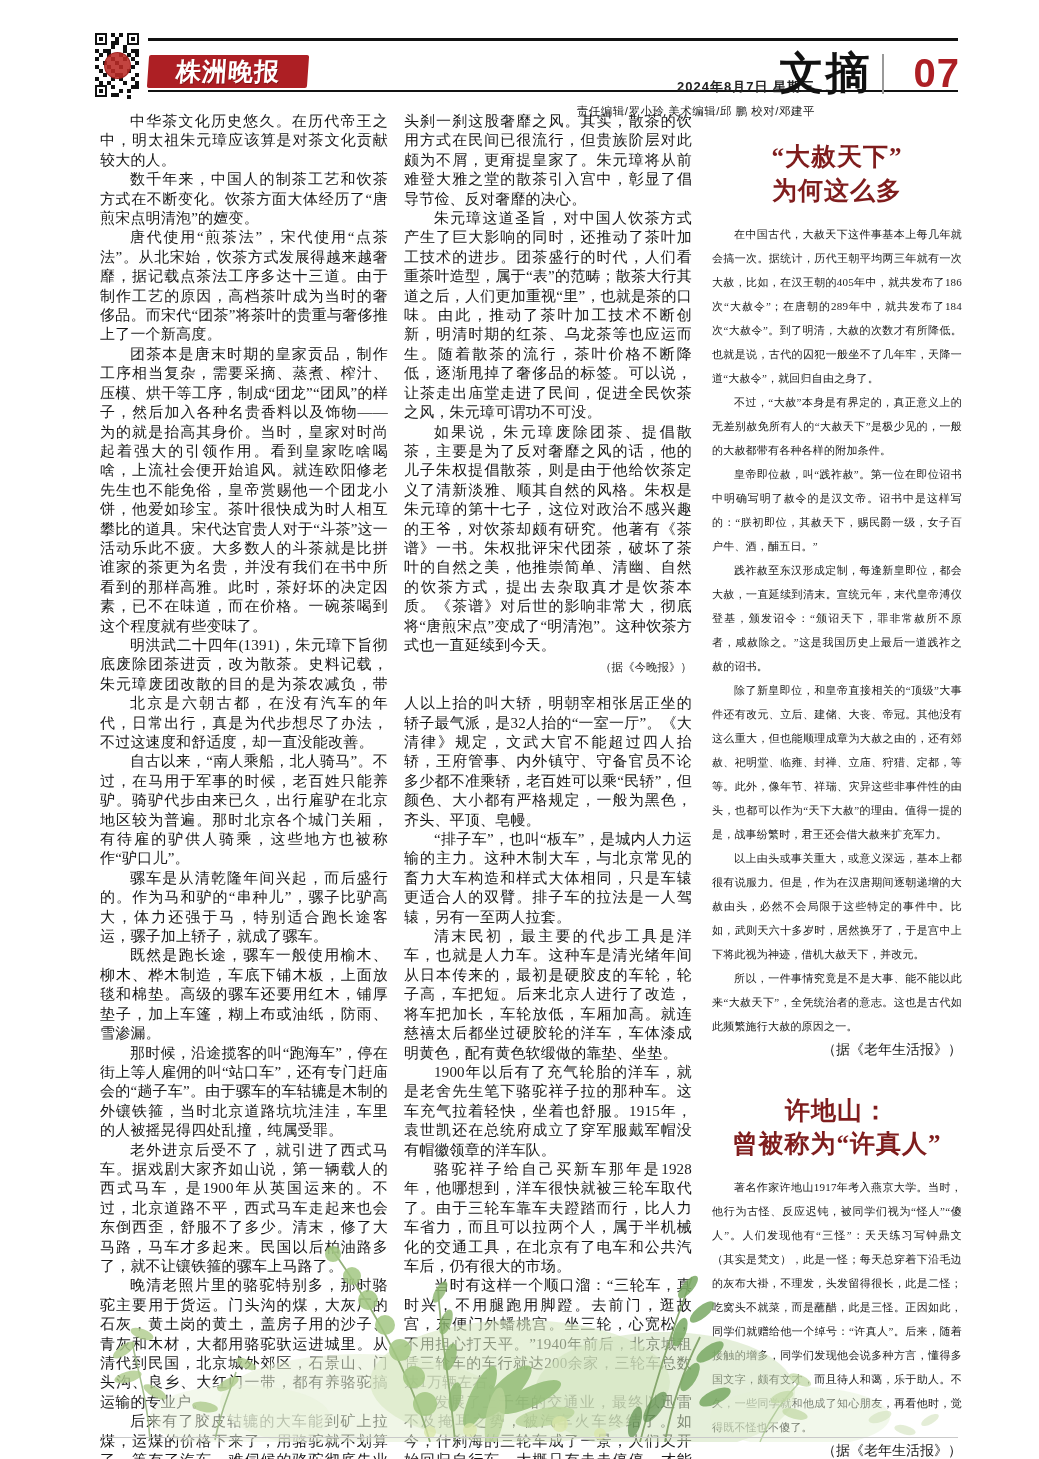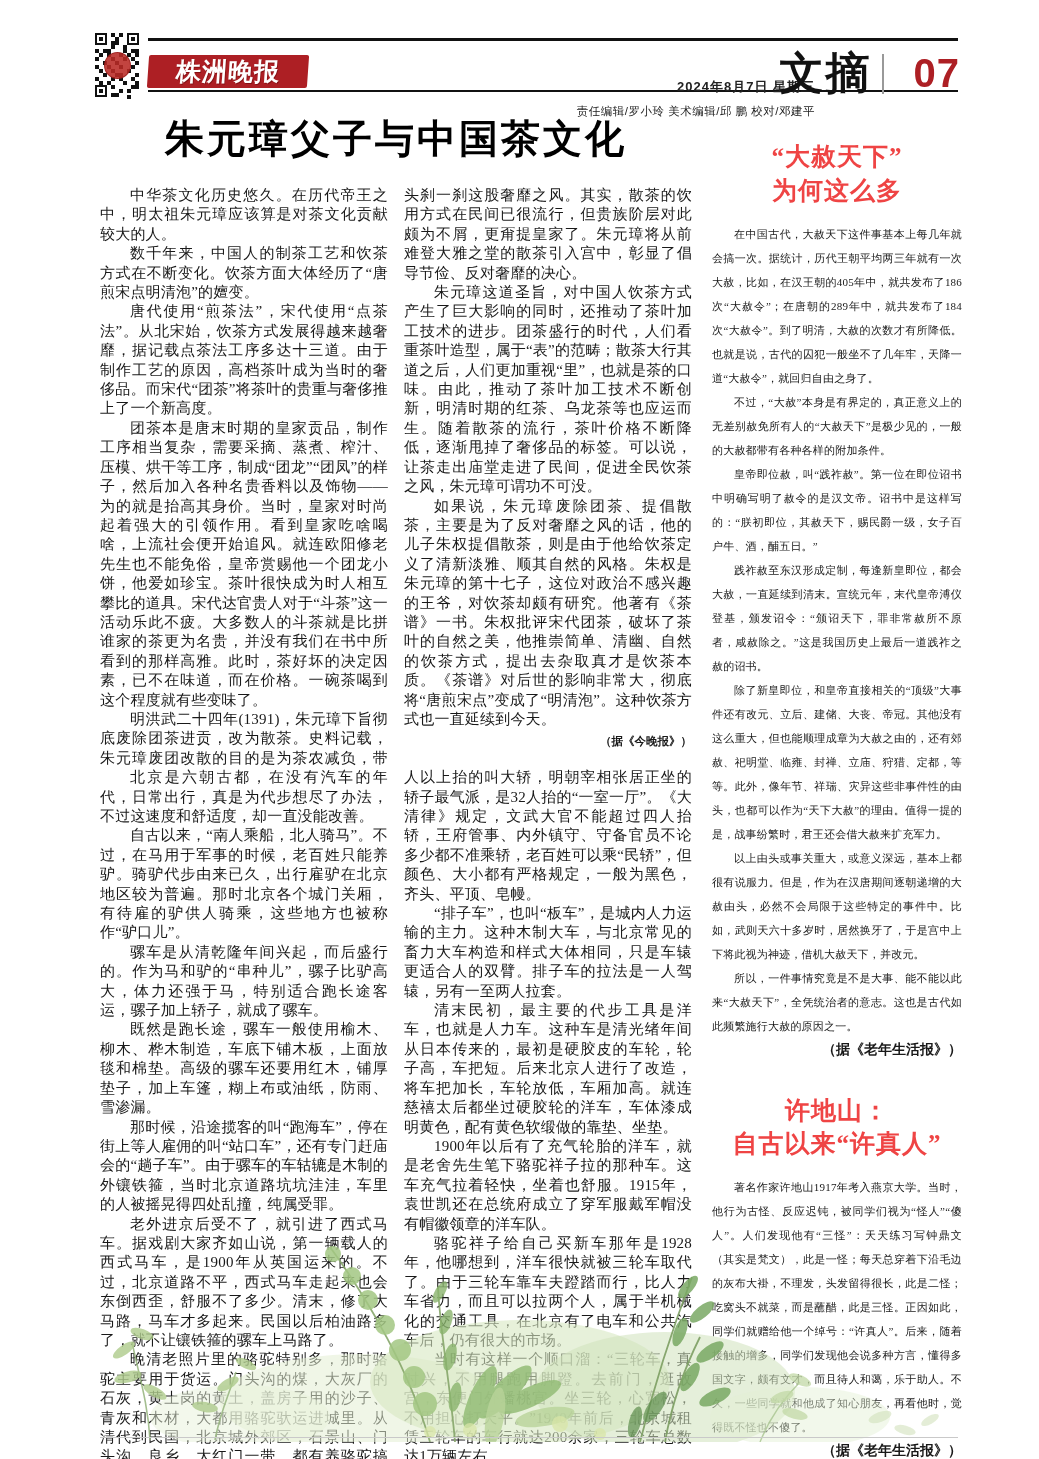--- a/index.html
+++ b/index.html
@@ -26,27 +26,27 @@
   .page-num{font-size:40px;font-weight:900;color:#ad1f24;letter-spacing:1px;margin-left:22px;}
   
   .left-col{position:absolute;left:100px;top:112px;width:592px;}
   .right-col{position:absolute;left:712px;top:140px;width:250px;}
   
   .t1{margin:0 0 20px 0;text-align:center;font-family:"Liberation Sans",sans-serif;
       font-weight:900;font-size:39px;letter-spacing:3px;color:#000;}
   .t2{margin:26px 0 16px 0;text-align:center;font-family:"Liberation Serif",serif;
       font-weight:700;font-size:29px;letter-spacing:5px;color:#000;}
   .t3{margin:0 0 14px 0;text-align:center;font-family:"Liberation Serif",serif;
-      font-weight:900;font-size:25px;line-height:1.35;letter-spacing:1px;color:#ef4444;}
+      font-weight:900;font-size:25px;line-height:1.35;letter-spacing:1px;color:#7f1d1d;}
   
   .cols{column-count:2;column-gap:16px;}
   .para{margin:0;text-indent:2em;text-align:justify;font-size:15px;line-height:19.4px;
         letter-spacing:.2px;color:#191919;}
   .body1col .para{font-size:11px;line-height:24px;}
-  .attr{margin:2px 0 0 0;text-align:right;font-size:11.5px;line-height:20px;color:#191919;font-weight:bold;}
+  .attr{margin:2px 0 0 0;text-align:right;font-size:11.5px;line-height:20px;color:#191919;}
   .body1col .attr{font-size:14px;}
   .mt-article{margin-top:34px;}
   
   .decoration{position:absolute;left:0;top:1192px;width:1039px;height:250px;}
   .footer-rule{position:absolute;left:100px;top:1437px;width:858px;height:1px;background:#c9c9c9;}
 </style>
 </head>
 <body>
 
 <div class="page">
@@ -131,21 +131,20 @@
 
   <div class="section-block">
     <span class="section-label">文摘</span>
     <span class="v-rule"></span>
     <span class="page-num">07</span>
   </div>
 
   <main class="left-col">
 
     <article>
-      <h1 class="t1">朱元璋父子与中国茶文化</h1>
       <div class="cols">
         <div style="display:contents"><p class="para">中华茶文化历史悠久。在历代帝王之中，明太祖朱元璋应该算是对茶文化贡献较大的人。</p><p class="para">数千年来，中国人的制茶工艺和饮茶方式在不断变化。饮茶方面大体经历了“唐煎宋点明清泡”的嬗变。</p><p class="para">唐代使用“煎茶法”，宋代使用“点茶法”。从北宋始，饮茶方式发展得越来越奢靡，据记载点茶法工序多达十三道。由于制作工艺的原因，高档茶叶成为当时的奢侈品。而宋代“团茶”将茶叶的贵重与奢侈推上了一个新高度。</p><p class="para">团茶本是唐末时期的皇家贡品，制作工序相当复杂，需要采摘、蒸煮、榨汁、压模、烘干等工序，制成“团龙”“团凤”的样子，然后加入各种名贵香料以及饰物——为的就是抬高其身价。当时，皇家对时尚起着强大的引领作用。看到皇家吃啥喝啥，上流社会便开始追风。就连欧阳修老先生也不能免俗，皇帝赏赐他一个团龙小饼，他爱如珍宝。茶叶很快成为时人相互攀比的道具。宋代达官贵人对于“斗茶”这一活动乐此不疲。大多数人的斗茶就是比拼谁家的茶更为名贵，并没有我们在书中所看到的那样高雅。此时，茶好坏的决定因素，已不在味道，而在价格。一碗茶喝到这个程度就有些变味了。</p><p class="para">明洪武二十四年(1391)，朱元璋下旨彻底废除团茶进贡，改为散茶。史料记载，朱元璋废团改散的目的是为茶农减负，带头刹一刹这股奢靡之风。其实，散茶的饮用方式在民间已很流行，但贵族阶层对此颇为不屑，更甭提皇家了。朱元璋将从前难登大雅之堂的散茶引入宫中，彰显了倡导节俭、反对奢靡的决心。</p><p class="para">朱元璋这道圣旨，对中国人饮茶方式产生了巨大影响的同时，还推动了茶叶加工技术的进步。团茶盛行的时代，人们看重茶叶造型，属于“表”的范畴；散茶大行其道之后，人们更加重视“里”，也就是茶的口味。由此，推动了茶叶加工技术不断创新，明清时期的红茶、乌龙茶等也应运而生。随着散茶的流行，茶叶价格不断降低，逐渐甩掉了奢侈品的标签。可以说，让茶走出庙堂走进了民间，促进全民饮茶之风，朱元璋可谓功不可没。</p><p class="para">如果说，朱元璋废除团茶、提倡散茶，主要是为了反对奢靡之风的话，他的儿子朱权提倡散茶，则是由于他给饮茶定义了清新淡雅、顺其自然的风格。朱权是朱元璋的第十七子，这位对政治不感兴趣的王爷，对饮茶却颇有研究。他著有《茶谱》一书。朱权批评宋代团茶，破坏了茶叶的自然之美，他推崇简单、清幽、自然的饮茶方式，提出去杂取真才是饮茶本质。《茶谱》对后世的影响非常大，彻底将“唐煎宋点”变成了“明清泡”。这种饮茶方式也一直延续到今天。</p></div>
         <p class="attr">（据《今晚报》）</p>
       </div>
     </article>
 
     <article>
       <div class="cols">
         <div style="display:contents"><p class="para">北京是六朝古都，在没有汽车的年代，日常出行，真是为代步想尽了办法，不过这速度和舒适度，却一直没能改善。</p><p class="para">自古以来，“南人乘船，北人骑马”。不过，在马用于军事的时候，老百姓只能养驴。骑驴代步由来已久，出行雇驴在北京地区较为普遍。那时北京各个城门关厢，有待雇的驴供人骑乘，这些地方也被称作“驴口儿”。</p><p class="para">骡车是从清乾隆年间兴起，而后盛行的。作为马和驴的“串种儿”，骡子比驴高大，体力还强于马，特别适合跑长途客运，骡子加上轿子，就成了骡车。</p><p class="para">既然是跑长途，骡车一般使用榆木、柳木、桦木制造，车底下铺木板，上面放毯和棉垫。高级的骡车还要用红木，铺厚垫子，加上车篷，糊上布或油纸，防雨、雪渗漏。</p><p class="para">那时候，沿途揽客的叫“跑海车”，停在街上等人雇佣的叫“站口车”，还有专门赶庙会的“趟子车”。由于骡车的车轱辘是木制的外镶铁箍，当时北京道路坑坑洼洼，车里的人被摇晃得四处乱撞，纯属受罪。</p><p class="para">老外进京后受不了，就引进了西式马车。据戏剧大家齐如山说，第一辆载人的西式马车，是1900年从英国运来的。不过，北京道路不平，西式马车走起来也会东倒西歪，舒服不了多少。清末，修了大马路，马车才多起来。民国以后柏油路多了，就不让镶铁箍的骡车上马路了。</p><p class="para">晚清老照片里的骆驼特别多，那时骆驼主要用于货运。门头沟的煤，大灰厂的石灰，黄土岗的黄土，盖房子用的沙子、青灰和木材，大都用骆驼驮运进城里。从清代到民国，北京城外郊区，石景山、门头沟、良乡、大红门一带，都有养骆驼搞运输的专业户。</p><p class="para">后来有了胶皮轱辘的大车能到矿上拉煤，运煤的价格下来了，用骆驼就不划算了。等有了汽车，难伺候的骆驼彻底失业了。</p><p class="para">靠人力出行，先得说坐轿子，据说从夏代就有了：二人、四人抬的称小轿，八人以上抬的叫大轿，明朝宰相张居正坐的轿子最气派，是32人抬的“一室一厅”。《大清律》规定，文武大官不能超过四人抬轿，王府管事、内外镇守、守备官员不论多少都不准乘轿，老百姓可以乘“民轿”，但颜色、大小都有严格规定，一般为黑色，齐头、平顶、皂幔。</p><p class="para">“排子车”，也叫“板车”，是城内人力运输的主力。这种木制大车，与北京常见的畜力大车构造和样式大体相同，只是车辕更适合人的双臂。排子车的拉法是一人驾辕，另有一至两人拉套。</p><p class="para">清末民初，最主要的代步工具是洋车，也就是人力车。这种车是清光绪年间从日本传来的，最初是硬胶皮的车轮，轮子高，车把短。后来北京人进行了改造，将车把加长，车轮放低，车厢加高。就连慈禧太后都坐过硬胶轮的洋车，车体漆成明黄色，配有黄色软缎做的靠垫、坐垫。</p><p class="para">1900年以后有了充气轮胎的洋车，就是老舍先生笔下骆驼祥子拉的那种车。这车充气拉着轻快，坐着也舒服。1915年，袁世凯还在总统府成立了穿军服戴军帽没有帽徽领章的洋车队。</p><p class="para">骆驼祥子给自己买新车那年是1928年，他哪想到，洋车很快就被三轮车取代了。由于三轮车靠车夫蹬踏而行，比人力车省力，而且可以拉两个人，属于半机械化的交通工具，在北京有了电车和公共汽车后，仍有很大的市场。</p><p class="para">当时有这样一个顺口溜：“三轮车，真时兴，不用腿跑用脚蹬。去前门，逛故宫，东便门外蟠桃宫。坐三轮，心宽松，不用担心打天平。”1940年前后，北京城租赁三轮车的车行就达200余家，三轮车总数达1万辆左右。</p><p class="para">发展了上千年的交通业，最终以迅雷不及掩耳之势，被汽车火车终结了。如今，什刹海的三轮车成了一景，人们又开始回归自行车，大概只有走走停停，才能更接近这个城市的日常。</p></div>
         <p class="attr">（据《北京日报》）</p>
@@ -158,21 +157,21 @@
 
     <article>
       <h2 class="t3"><span>“大赦天下”</span><br><span>为何这么多</span></h2>
       <div class="body1col">
         <div style="display:contents"><p class="para">在中国古代，大赦天下这件事基本上每几年就会搞一次。据统计，历代王朝平均两三年就有一次大赦，比如，在汉王朝的405年中，就共发布了186次“大赦令”；在唐朝的289年中，就共发布了184次“大赦令”。到了明清，大赦的次数才有所降低。也就是说，古代的囚犯一般坐不了几年牢，天降一道“大赦令”，就回归自由之身了。</p><p class="para">不过，“大赦”本身是有界定的，真正意义上的无差别赦免所有人的“大赦天下”是极少见的，一般的大赦都带有各种各样的附加条件。</p><p class="para">皇帝即位赦，叫“践祚赦”。第一位在即位诏书中明确写明了赦令的是汉文帝。诏书中是这样写的：“朕初即位，其赦天下，赐民爵一级，女子百户牛、酒，酺五日。”</p><p class="para">践祚赦至东汉形成定制，每逢新皇即位，都会大赦，一直延续到清末。宣统元年，末代皇帝溥仪登基，颁发诏令：“颁诏天下，罪非常赦所不原者，咸赦除之。”这是我国历史上最后一道践祚之赦的诏书。</p><p class="para">除了新皇即位，和皇帝直接相关的“顶级”大事件还有改元、立后、建储、大丧、帝冠。其他没有这么重大，但也能顺理成章为大赦之由的，还有郊赦、祀明堂、临雍、封禅、立庙、狩猎、定都，等等。此外，像年节、祥瑞、灾异这些非事件性的由头，也都可以作为“天下大赦”的理由。值得一提的是，战事纷繁时，君王还会借大赦来扩充军力。</p><p class="para">以上由头或事关重大，或意义深远，基本上都很有说服力。但是，作为在汉唐期间逐朝递增的大赦由头，必然不会局限于这些特定的事件中。比如，武则天六十多岁时，居然换牙了，于是宫中上下将此视为神迹，借机大赦天下，并改元。</p><p class="para">所以，一件事情究竟是不是大事、能不能以此来“大赦天下”，全凭统治者的意志。这也是古代如此频繁施行大赦的原因之一。</p></div>
         <p class="attr">（据《老年生活报》）</p>
       </div>
     </article>
 
     <article class="mt-article">
-      <h2 class="t3"><span>许地山：</span><br><span>自古以来“许真人”</span></h2>
+      <h2 class="t3"><span>许地山：</span><br><span>曾被称为“许真人”</span></h2>
       <div class="body1col">
         <div style="display:contents"><p class="para">著名作家许地山1917年考入燕京大学。当时，他行为古怪、反应迟钝，被同学们视为“怪人”“傻人”。人们发现他有“三怪”：天天练习写钟鼎文（其实是梵文），此是一怪；每天总穿着下沿毛边的灰布大褂，不理发，头发留得很长，此是二怪；吃窝头不就菜，而是蘸醋，此是三怪。正因如此，同学们就赠给他一个绰号：“许真人”。后来，随着接触的增多，同学们发现他会说多种方言，懂得多国文字，颇有文才，而且待人和蔼，乐于助人。不久，一些同学就和他成了知心朋友，再看他时，觉得既不怪也不傻了。</p></div>
         <p class="attr">（据《老年生活报》）</p>
       </div>
     </article>
 
   </aside>
 
   <div class="decoration">
     <svg width="1039" height="250" viewBox="0 0 1039 250">

